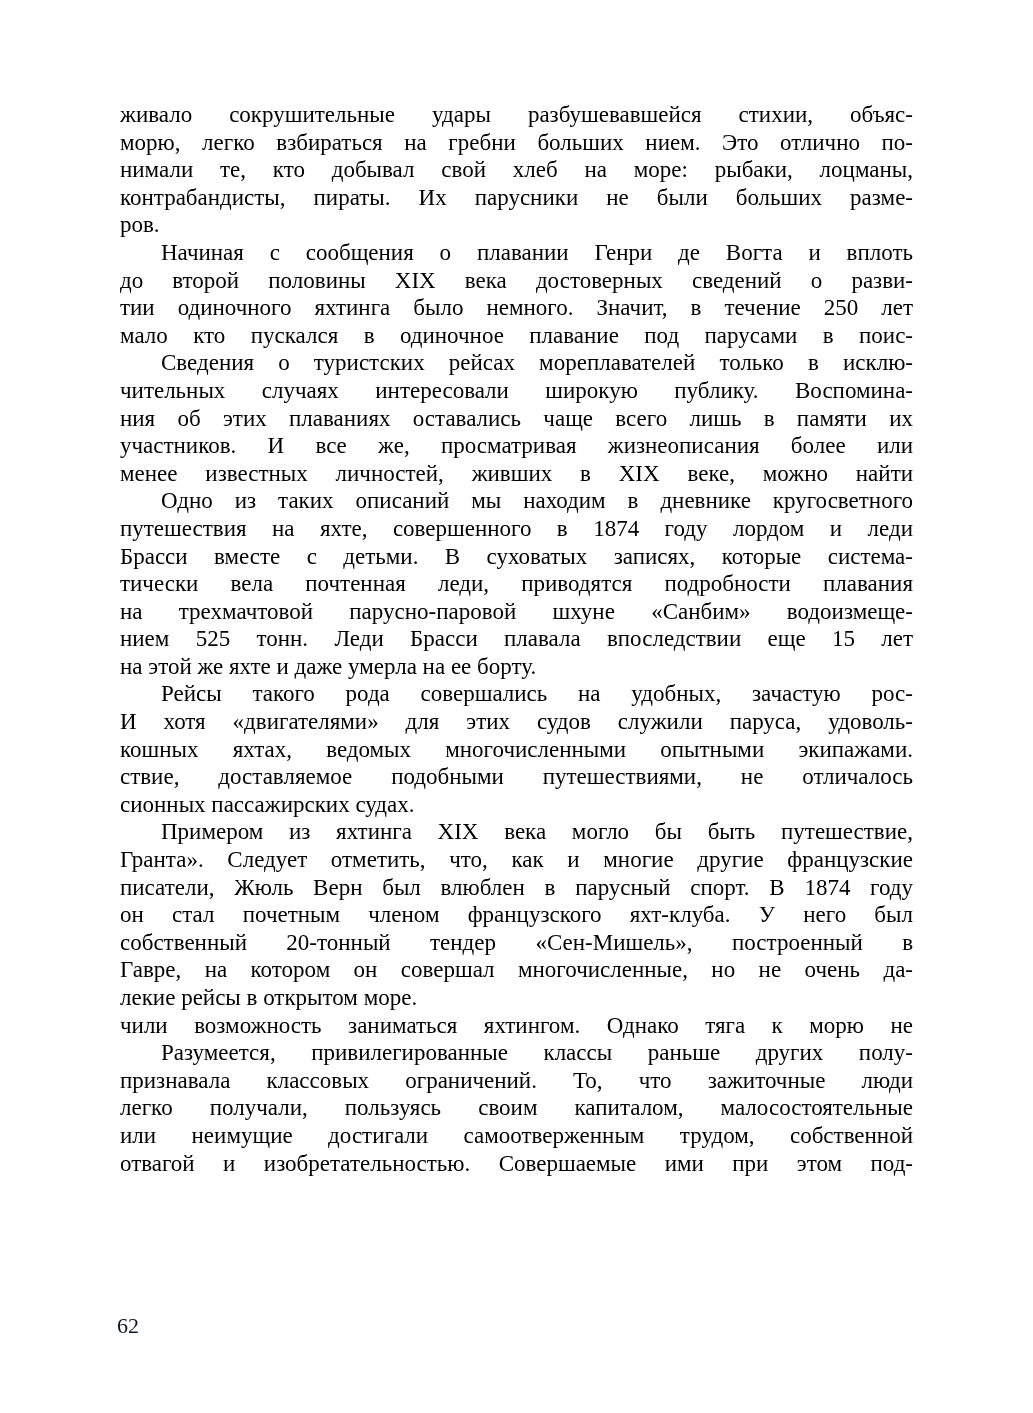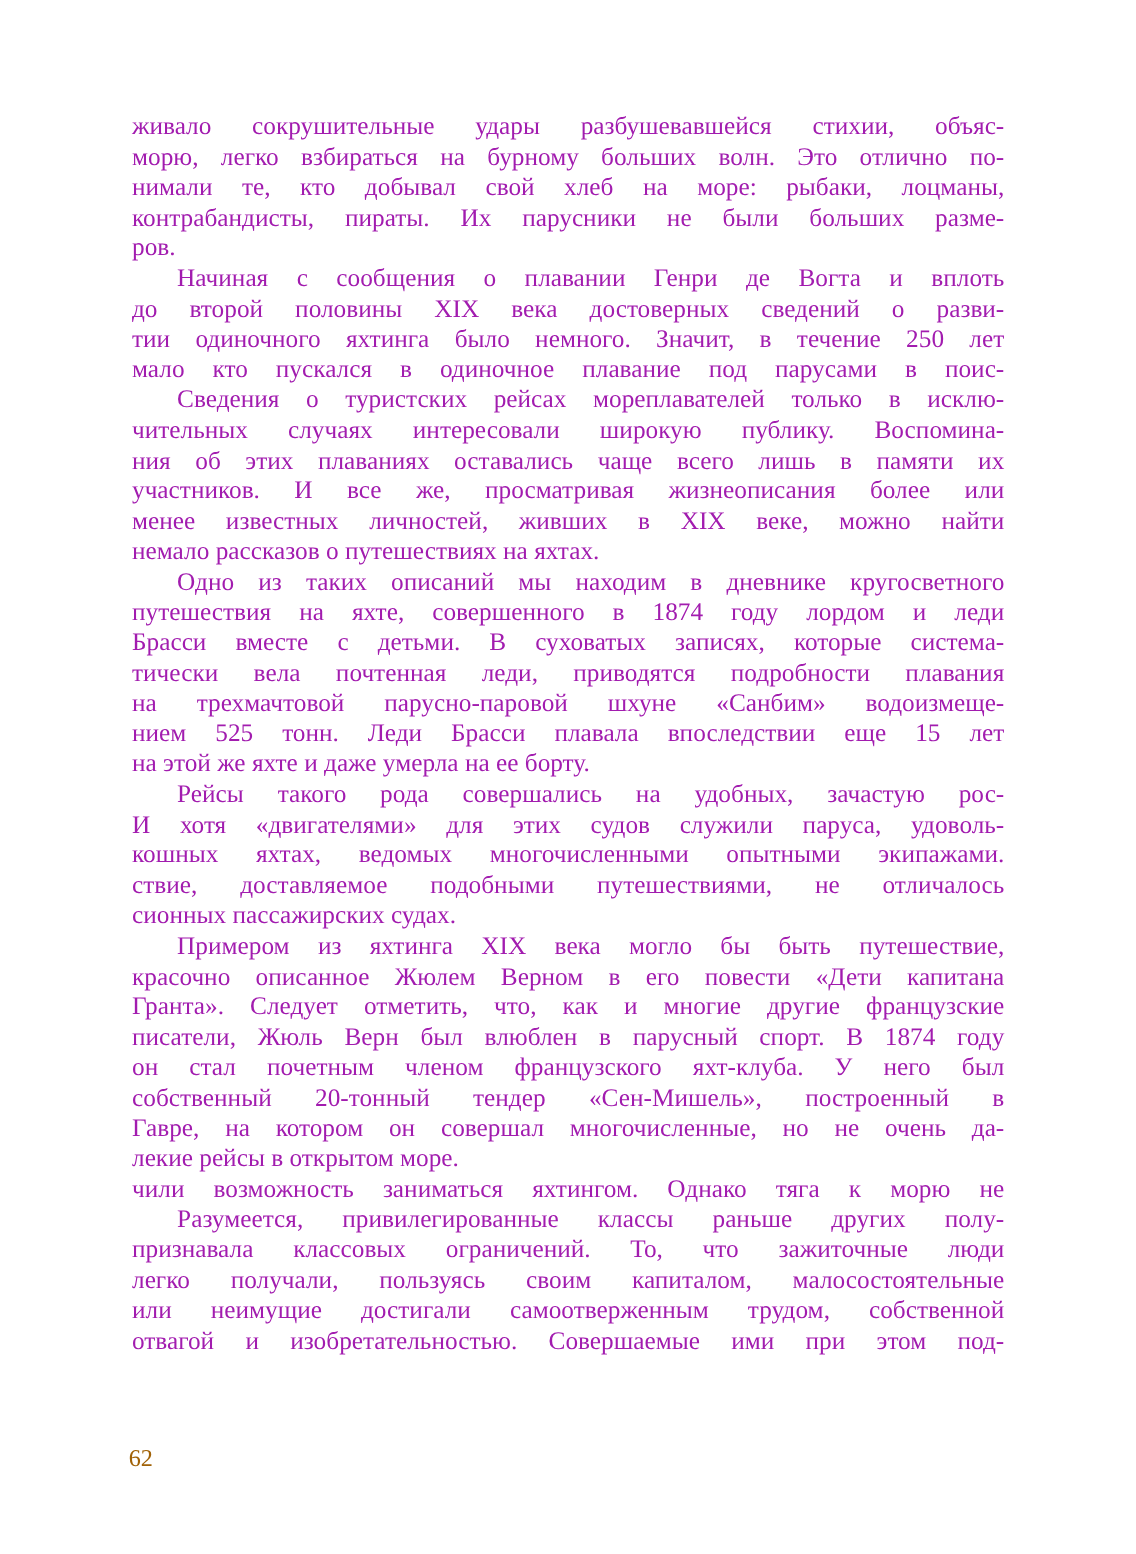--- a/index.html
+++ b/index.html
@@ -1,79 +1,77 @@
 <!DOCTYPE html>
 <html><head>
 <meta charset="utf-8">
 <style>
   html, body { margin: 0; padding: 0; background: #ffffff; }
   body { width: 1033px; height: 1413px; position: relative; overflow: hidden; }
   .page {
     position: absolute; left: 120px; top: 101px; width: 793px;
     font-family: "Liberation Serif", "DejaVu Serif", serif;
-    font-size: 23px; line-height: 27.6px; color: #a21caf;
+    font-size: 23px; line-height: 27.6px; color: #000000;
     font-stretch: condensed;
   }
   .line {
     display: block; white-space: nowrap; text-align: justify;
     text-align-last: justify; height: 27.6px; overflow: visible;
   }
   .line.last { text-align-last: left; }
   .line.indent { padding-left: 41px; }
   .para { margin: 0; }
   .page-number {
     position: absolute; left: 117px; top: 1313px;
     font-family: "Liberation Serif", "DejaVu Serif", serif;
-    font-size: 22px; color: #a16207;
+    font-size: 22px; color: #0f172a;
   }
 </style>
 </head>
 <body>
 
 <div class="page">
   <div class="para">
     <span class="line">живало сокрушительные удары разбушевавшейся стихии, объяс-</span>
-    <span class="line">морю, легко взбираться на бурному больших волн. Это отлично по-</span>
+    <span class="line">морю, легко взбираться на гребни больших нием. Это отлично по-</span>
     <span class="line">нимали те, кто добывал свой хлеб на море: рыбаки, лоцманы,</span>
     <span class="line">контрабандисты, пираты. Их парусники не были больших разме-</span>
     <span class="line last">ров.</span>
   </div>
   <div class="para">
     <span class="line indent">Начиная с сообщения о плавании Генри де Вогта и вплоть</span>
     <span class="line">до второй половины XIX века достоверных сведений о разви-</span>
     <span class="line">тии одиночного яхтинга было немного. Значит, в течение 250 лет</span>
     <span class="line">мало кто пускался в одиночное плавание под парусами в поис-</span>
   </div>
   <div class="para">
     <span class="line indent">Сведения о туристских рейсах мореплавателей только в исклю-</span>
     <span class="line">чительных случаях интересовали широкую публику. Воспомина-</span>
     <span class="line">ния об этих плаваниях оставались чаще всего лишь в памяти их</span>
     <span class="line">участников. И все же, просматривая жизнеописания более или</span>
     <span class="line">менее известных личностей, живших в XIX веке, можно найти</span>
-    <span class="line last">немало рассказов о путешествиях на яхтах.</span>
   </div>
   <div class="para">
     <span class="line indent">Одно из таких описаний мы находим в дневнике кругосветного</span>
     <span class="line">путешествия на яхте, совершенного в 1874 году лордом и леди</span>
     <span class="line">Брасси вместе с детьми. В суховатых записях, которые система-</span>
     <span class="line">тически вела почтенная леди, приводятся подробности плавания</span>
     <span class="line">на трехмачтовой парусно-паровой шхуне «Санбим» водоизмеще-</span>
     <span class="line">нием 525 тонн. Леди Брасси плавала впоследствии еще 15 лет</span>
     <span class="line last">на этой же яхте и даже умерла на ее борту.</span>
   </div>
   <div class="para">
     <span class="line indent">Рейсы такого рода совершались на удобных, зачастую рос-</span>
     <span class="line">И хотя «двигателями» для этих судов служили паруса, удоволь-</span>
     <span class="line">кошных яхтах, ведомых многочисленными опытными экипажами.</span>
     <span class="line">ствие, доставляемое подобными путешествиями, не отличалось</span>
     <span class="line last">сионных пассажирских судах.</span>
   </div>
   <div class="para">
     <span class="line indent">Примером из яхтинга XIX века могло бы быть путешествие,</span>
-    <span class="line">красочно описанное Жюлем Верном в его повести «Дети капитана</span>
     <span class="line">Гранта». Следует отметить, что, как и многие другие французские</span>
     <span class="line">писатели, Жюль Верн был влюблен в парусный спорт. В 1874 году</span>
     <span class="line">он стал почетным членом французского яхт-клуба. У него был</span>
     <span class="line">собственный 20-тонный тендер «Сен-Мишель», построенный в</span>
     <span class="line">Гавре, на котором он совершал многочисленные, но не очень да-</span>
     <span class="line last">лекие рейсы в открытом море.</span>
   </div>
   <div class="para">
     <span class="line">чили возможность заниматься яхтингом. Однако тяга к морю не</span>
     <span class="line indent">Разумеется, привилегированные классы раньше других полу-</span>

